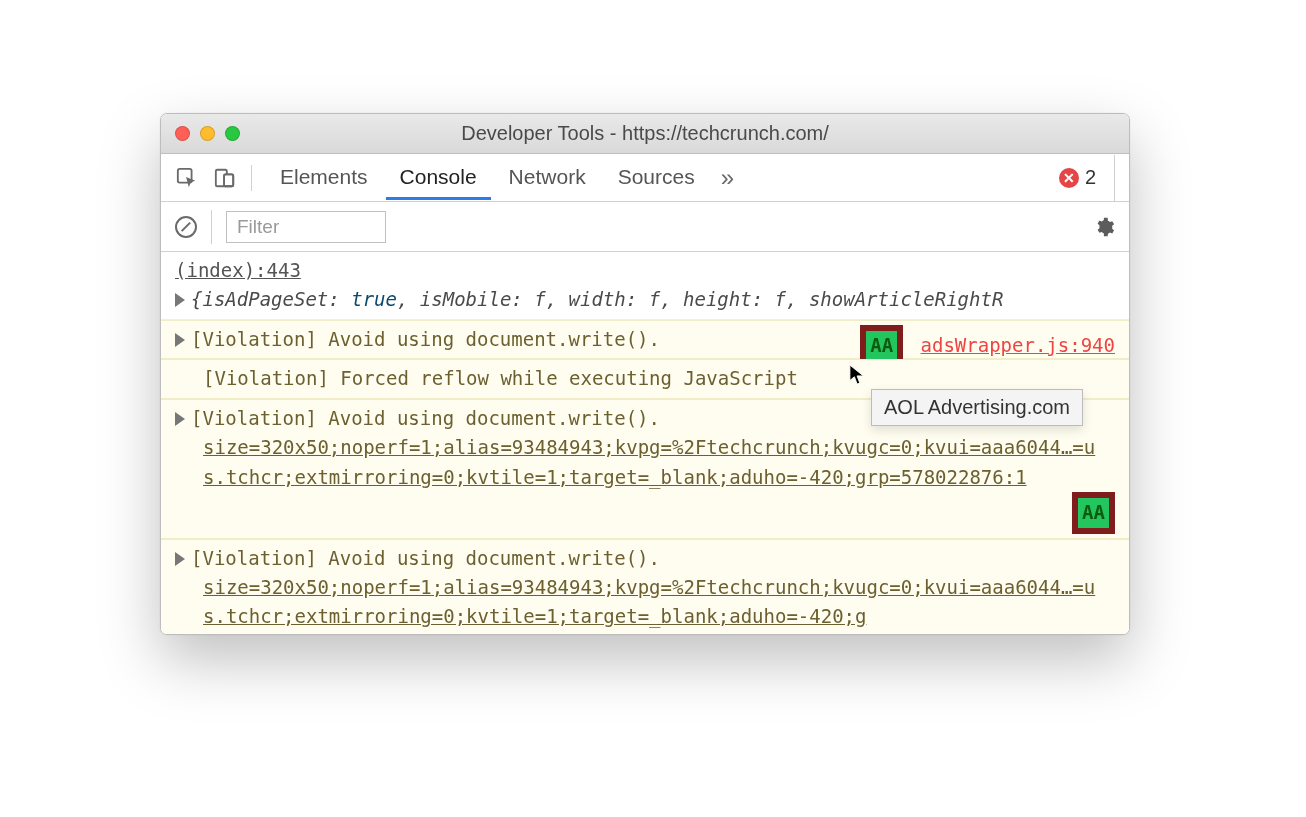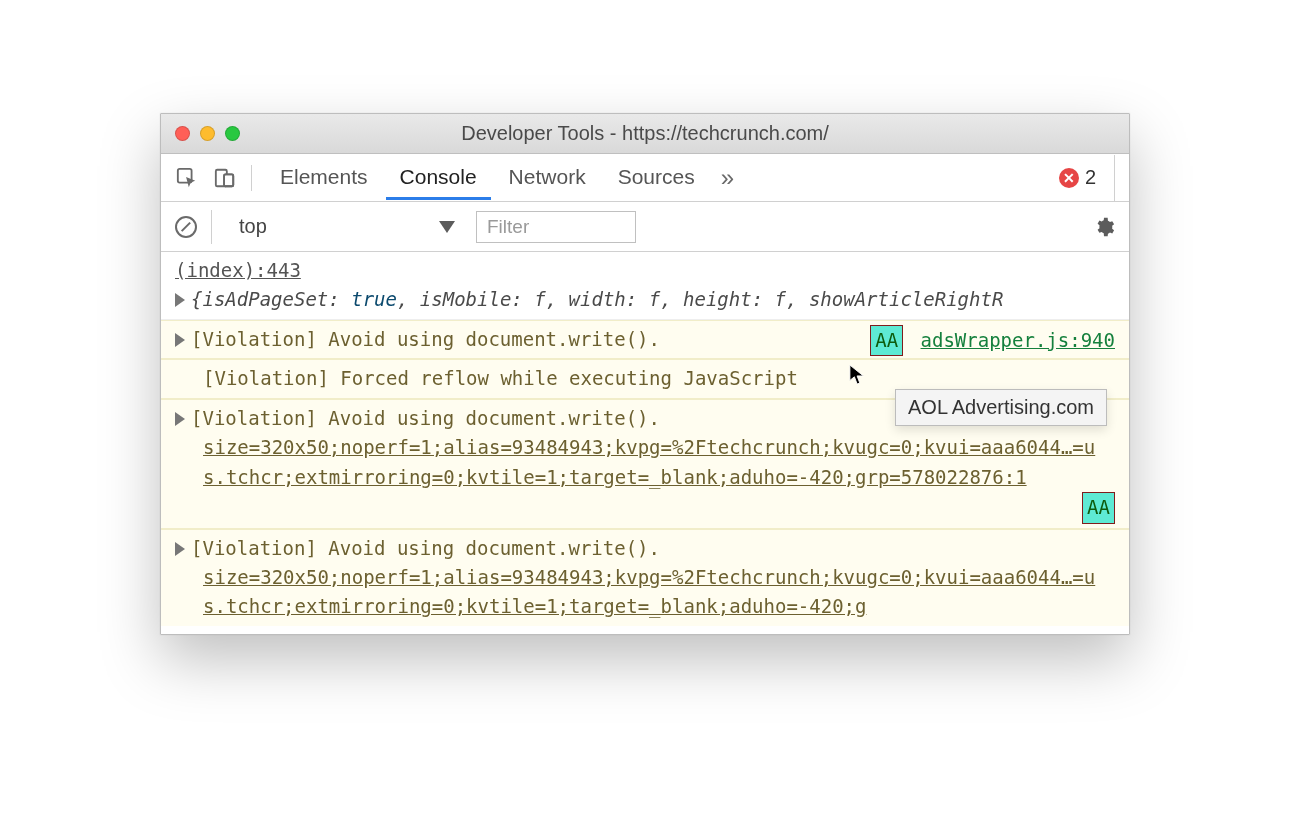--- a/index.html
+++ b/index.html
@@ -11,21 +11,21 @@
     position: relative;
   }
   .window {
     position: absolute;
     left: 160px;
     top: 113px;
     width: 970px;
     height: 522px;
     background: #fff;
     border: 1px solid #bdbdbd;
-    border-radius: 1px;
+    border-radius: 7px;
     box-shadow: 0 25px 60px rgba(0,0,0,0.25), 0 0 0 1px rgba(0,0,0,0.02);
     overflow: hidden;
     display: flex;
     flex-direction: column;
   }
   .titlebar {
     height: 40px;
     background: linear-gradient(#e9e9e9,#d9d9d9);
     border-bottom: 1px solid #bfbfbf;
     display: flex;
@@ -102,33 +102,33 @@
     flex:1;
     overflow:hidden;
     font-family: Menlo, Consolas, monospace;
     font-size: 19px;
     line-height: 1.55;
     background:#fff;
   }
   .row { border-bottom:1px solid #eee; padding: 4px 14px 4px 14px; position:relative; }
   .row.obj { background:#fff; }
   .row.vio { background:#fffdf0; color:#6c6030; border-top:1px solid #f1edc9; border-bottom:1px solid #f1edc9; }
-  .source-link { text-decoration: underline; color:#15803d; float:right; }
+  .source-link { text-decoration: underline; color:#ef4444; float:right; }
   .source-top { display:block; text-align:left; color:#545454; text-decoration:underline; padding-right:6px; }
   .arrow {
     display:inline-block; width:0;height:0;
     border-top:7px solid transparent; border-bottom:7px solid transparent;
     border-left:10px solid #777; margin-right:6px; vertical-align:-1px;
   }
   .k { font-style: italic; color:#4a4a4a; }
   .v-true { color:#0c4a6e; font-style:italic; }
   .v-fn { font-style:italic; color:#4a4a4a; }
   .badge-aa {
-    display:inline-block; background:#5eead4; color:#0d5c0d; padding:0 4px;
-    border:1px solid #7f1d1d; font-weight:400; font-family:Menlo,monospace;
+    display:inline-block; background:#22c55e; color:#0d5c0d; padding:0 4px;
+    border:6px solid #7f1d1d; font-weight:700; font-family:Menlo,monospace;
   }
   .url-line { text-decoration: underline; color:#6c6030; margin-left: 28px; word-break: break-all; }
   .rt { text-align:right; }
   .tooltip {
     position:absolute; background:#f4f4f4; border:1px solid #bcbcbc;
     padding:6px 12px; font-family:-apple-system, Helvetica, sans-serif; font-size:20px; color:#333;
     box-shadow: 0 4px 10px rgba(0,0,0,0.12);
   }
   .cursor {
     position:absolute; width:18px; height:22px; pointer-events:none;
@@ -170,24 +170,20 @@
     <div class="error-badge">
       <div class="errcircle">✕</div>
       <span>2</span>
     </div>
     <div class="vline"></div>
   </div>
 
   <div class="filterbar">
     <div class="clear-icon"></div>
     <div style="width:1px;height:34px;background:#d0d0d0;"></div>
-    <div class="context-select">
-      <span>top</span>
-      <span class="tri-down"></span>
-    </div>
     <input class="filter-input" placeholder="Filter" style="">
     <div class="spacer"></div>
     <svg class="gear" viewBox="0 0 24 24">
       <path fill="#5c5c5c" d="M12 8a4 4 0 1 0 0 8 4 4 0 0 0 0-8zm9 4a8.9 8.9 0 0 0-.1-1.3l2.1-1.6-2-3.5-2.5 1a8.6 8.6 0 0 0-2.2-1.3L16 2h-4l-.3 2.7a8.6 8.6 0 0 0-2.2 1.3l-2.5-1-2 3.5 2.1 1.6A8.9 8.9 0 0 0 7 12c0 .4 0 .9.1 1.3L5 14.9l2 3.5 2.5-1c.7.5 1.4 1 2.2 1.3L12 22h4l.3-2.7c.8-.3 1.5-.7 2.2-1.3l2.5 1 2-3.5-2.1-1.6c.1-.4.1-.9.1-1.3z"></path>
     </svg>
   </div>
 
   <div class="console-body">
 
     <div class="row obj" style="border-top:none;">
@@ -213,21 +209,21 @@
       <div class="rt"><span class="badge-aa">AA</span></div>
     </div>
 
     <div class="row vio" style="border-bottom:none;">
       <span class="arrow"></span><span>[Violation] Avoid using document.write().</span>
       <div class="url-line">size=320x50;noperf=1;alias=93484943;kvpg=%2Ftechcrunch;kvugc=0;kvui=aaa6044…=us.tchcr;extmirroring=0;kvtile=1;target=_blank;aduho=-420;g</div>
     </div>
 
   </div>
 
-  <div class="tooltip" style="left:734px; top:275px;">
+  <div class="tooltip" style="left:710px; top:275px;">
     <span>AOL Advertising.com</span>
   </div>
 
   <svg class="cursor" style="left:688px; top:250px;" viewBox="0 0 20 24">
     <path d="M1 1 L1 18 L6 14 L9 22 L12 21 L9 13 L16 13 Z" fill="#000" stroke="#fff" stroke-width="1"></path>
   </svg>
 
 </div>
 
 </body></html>

